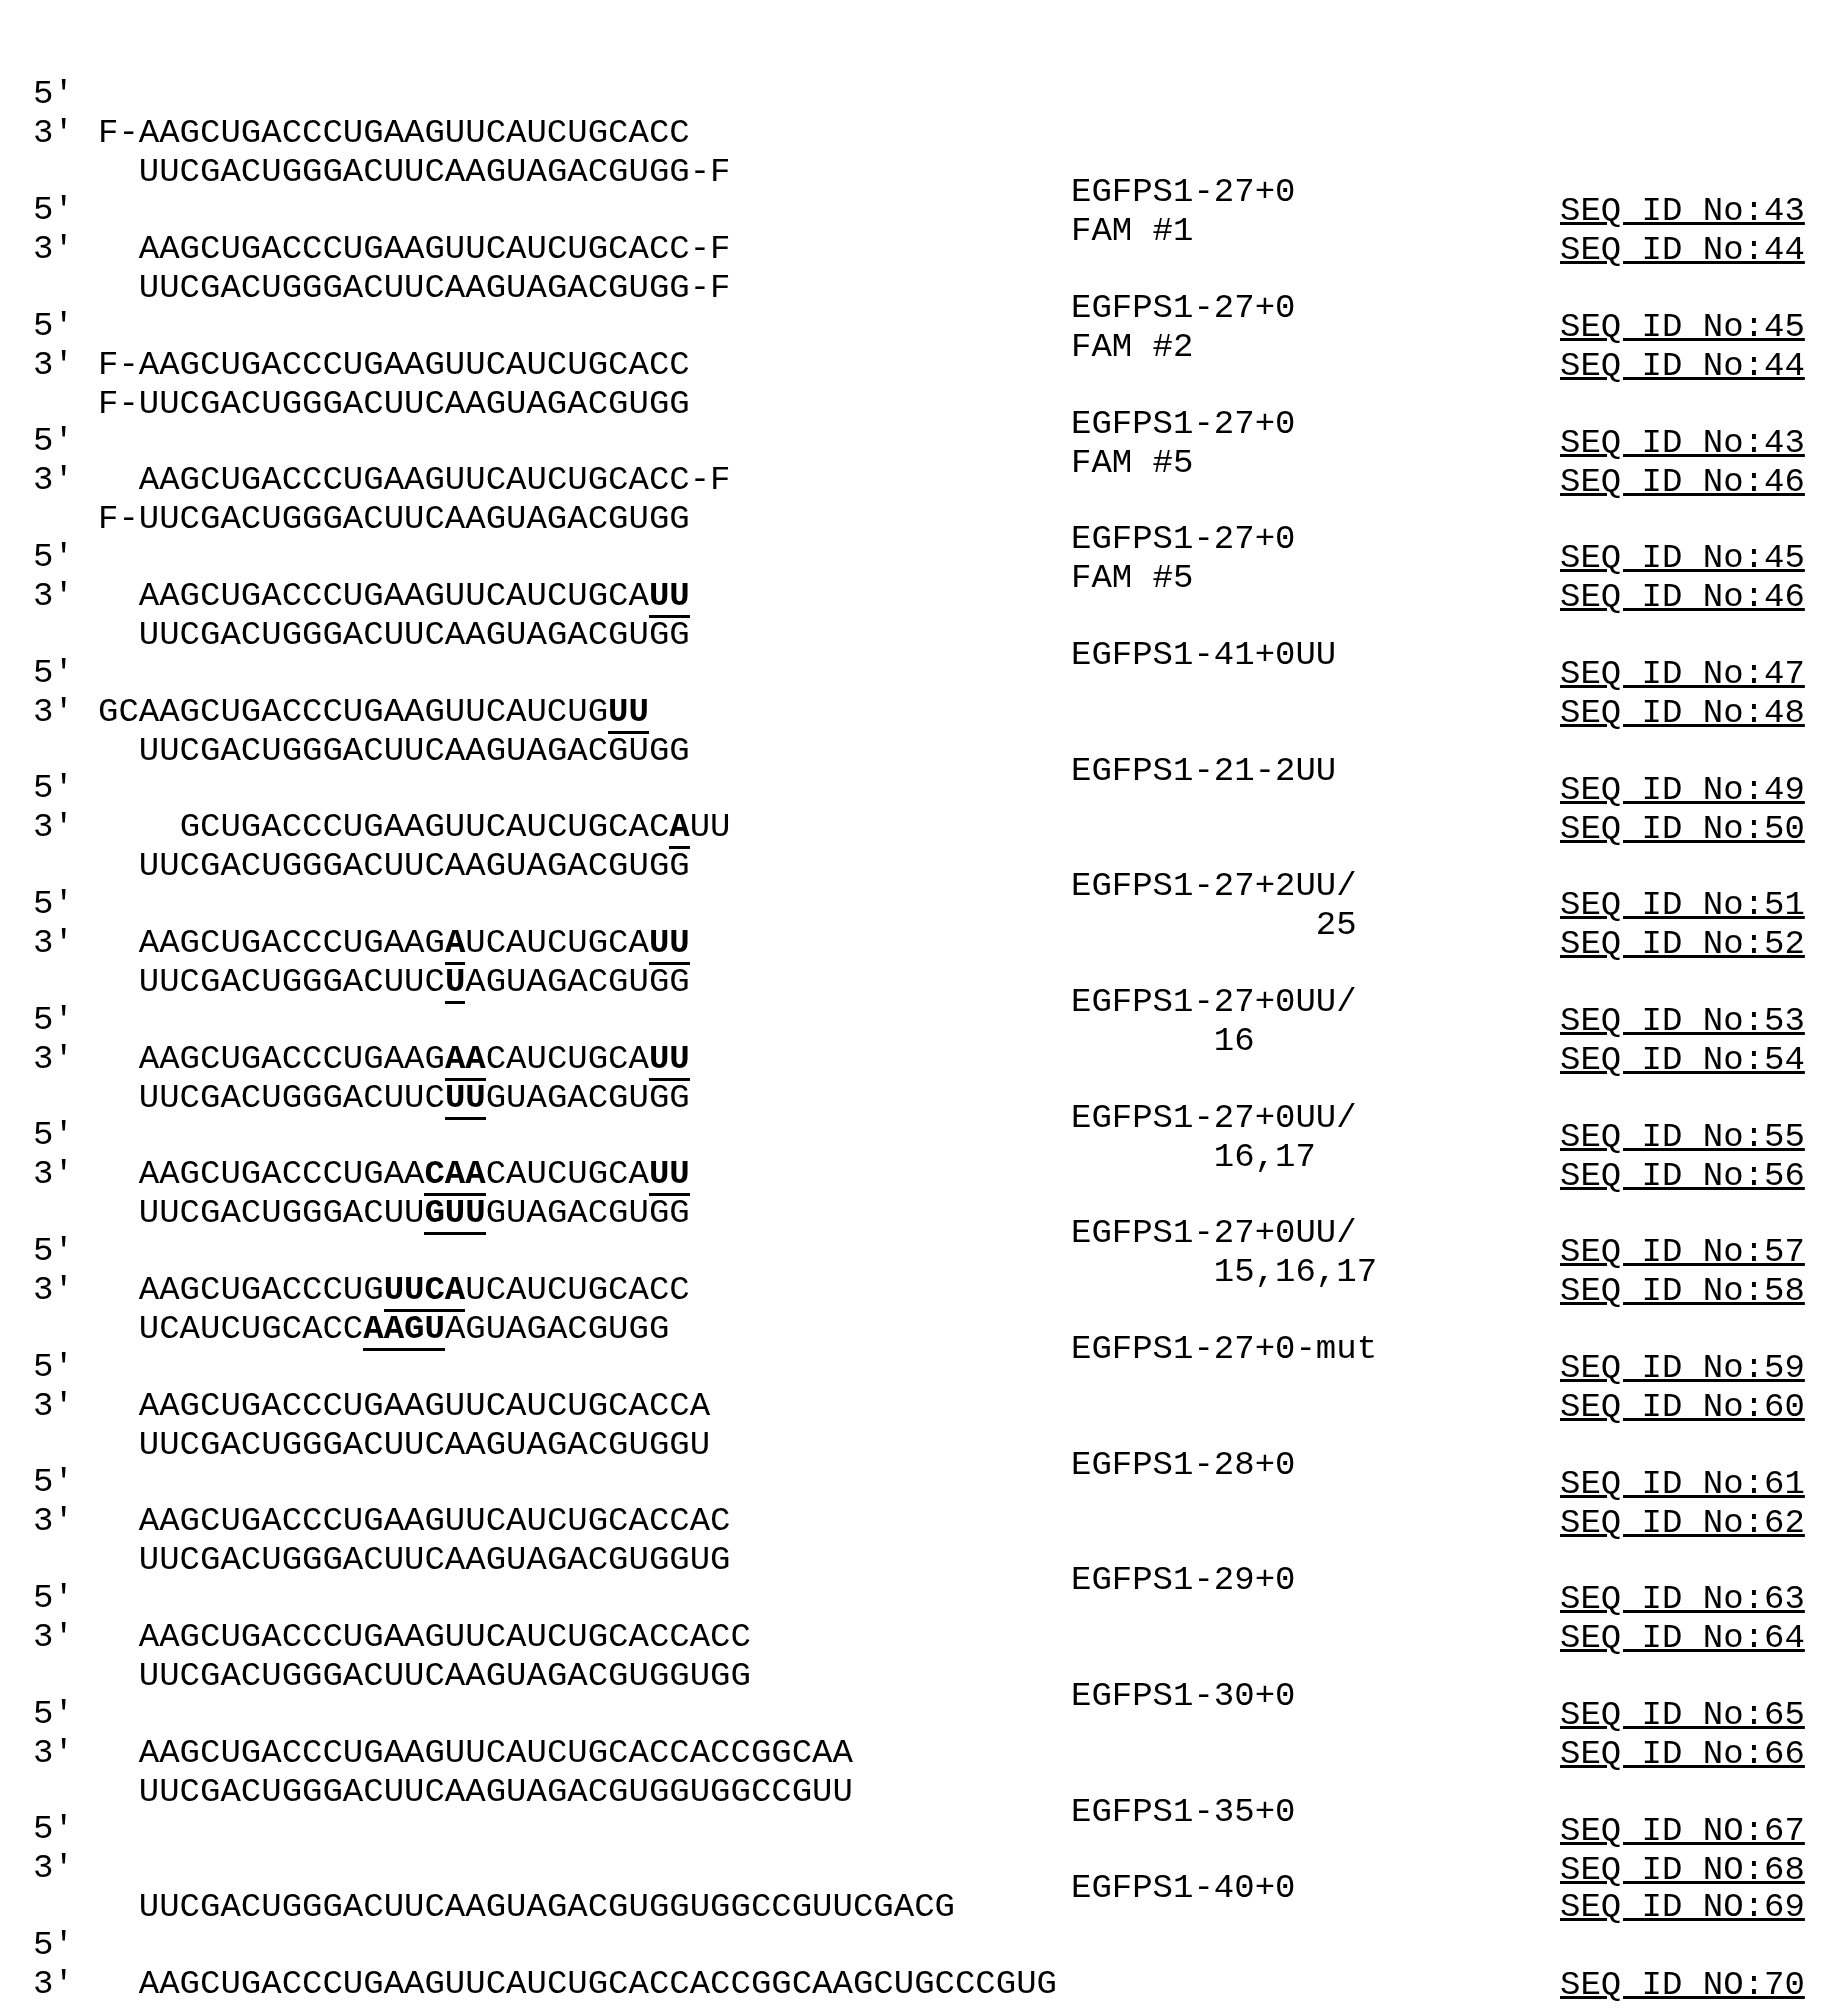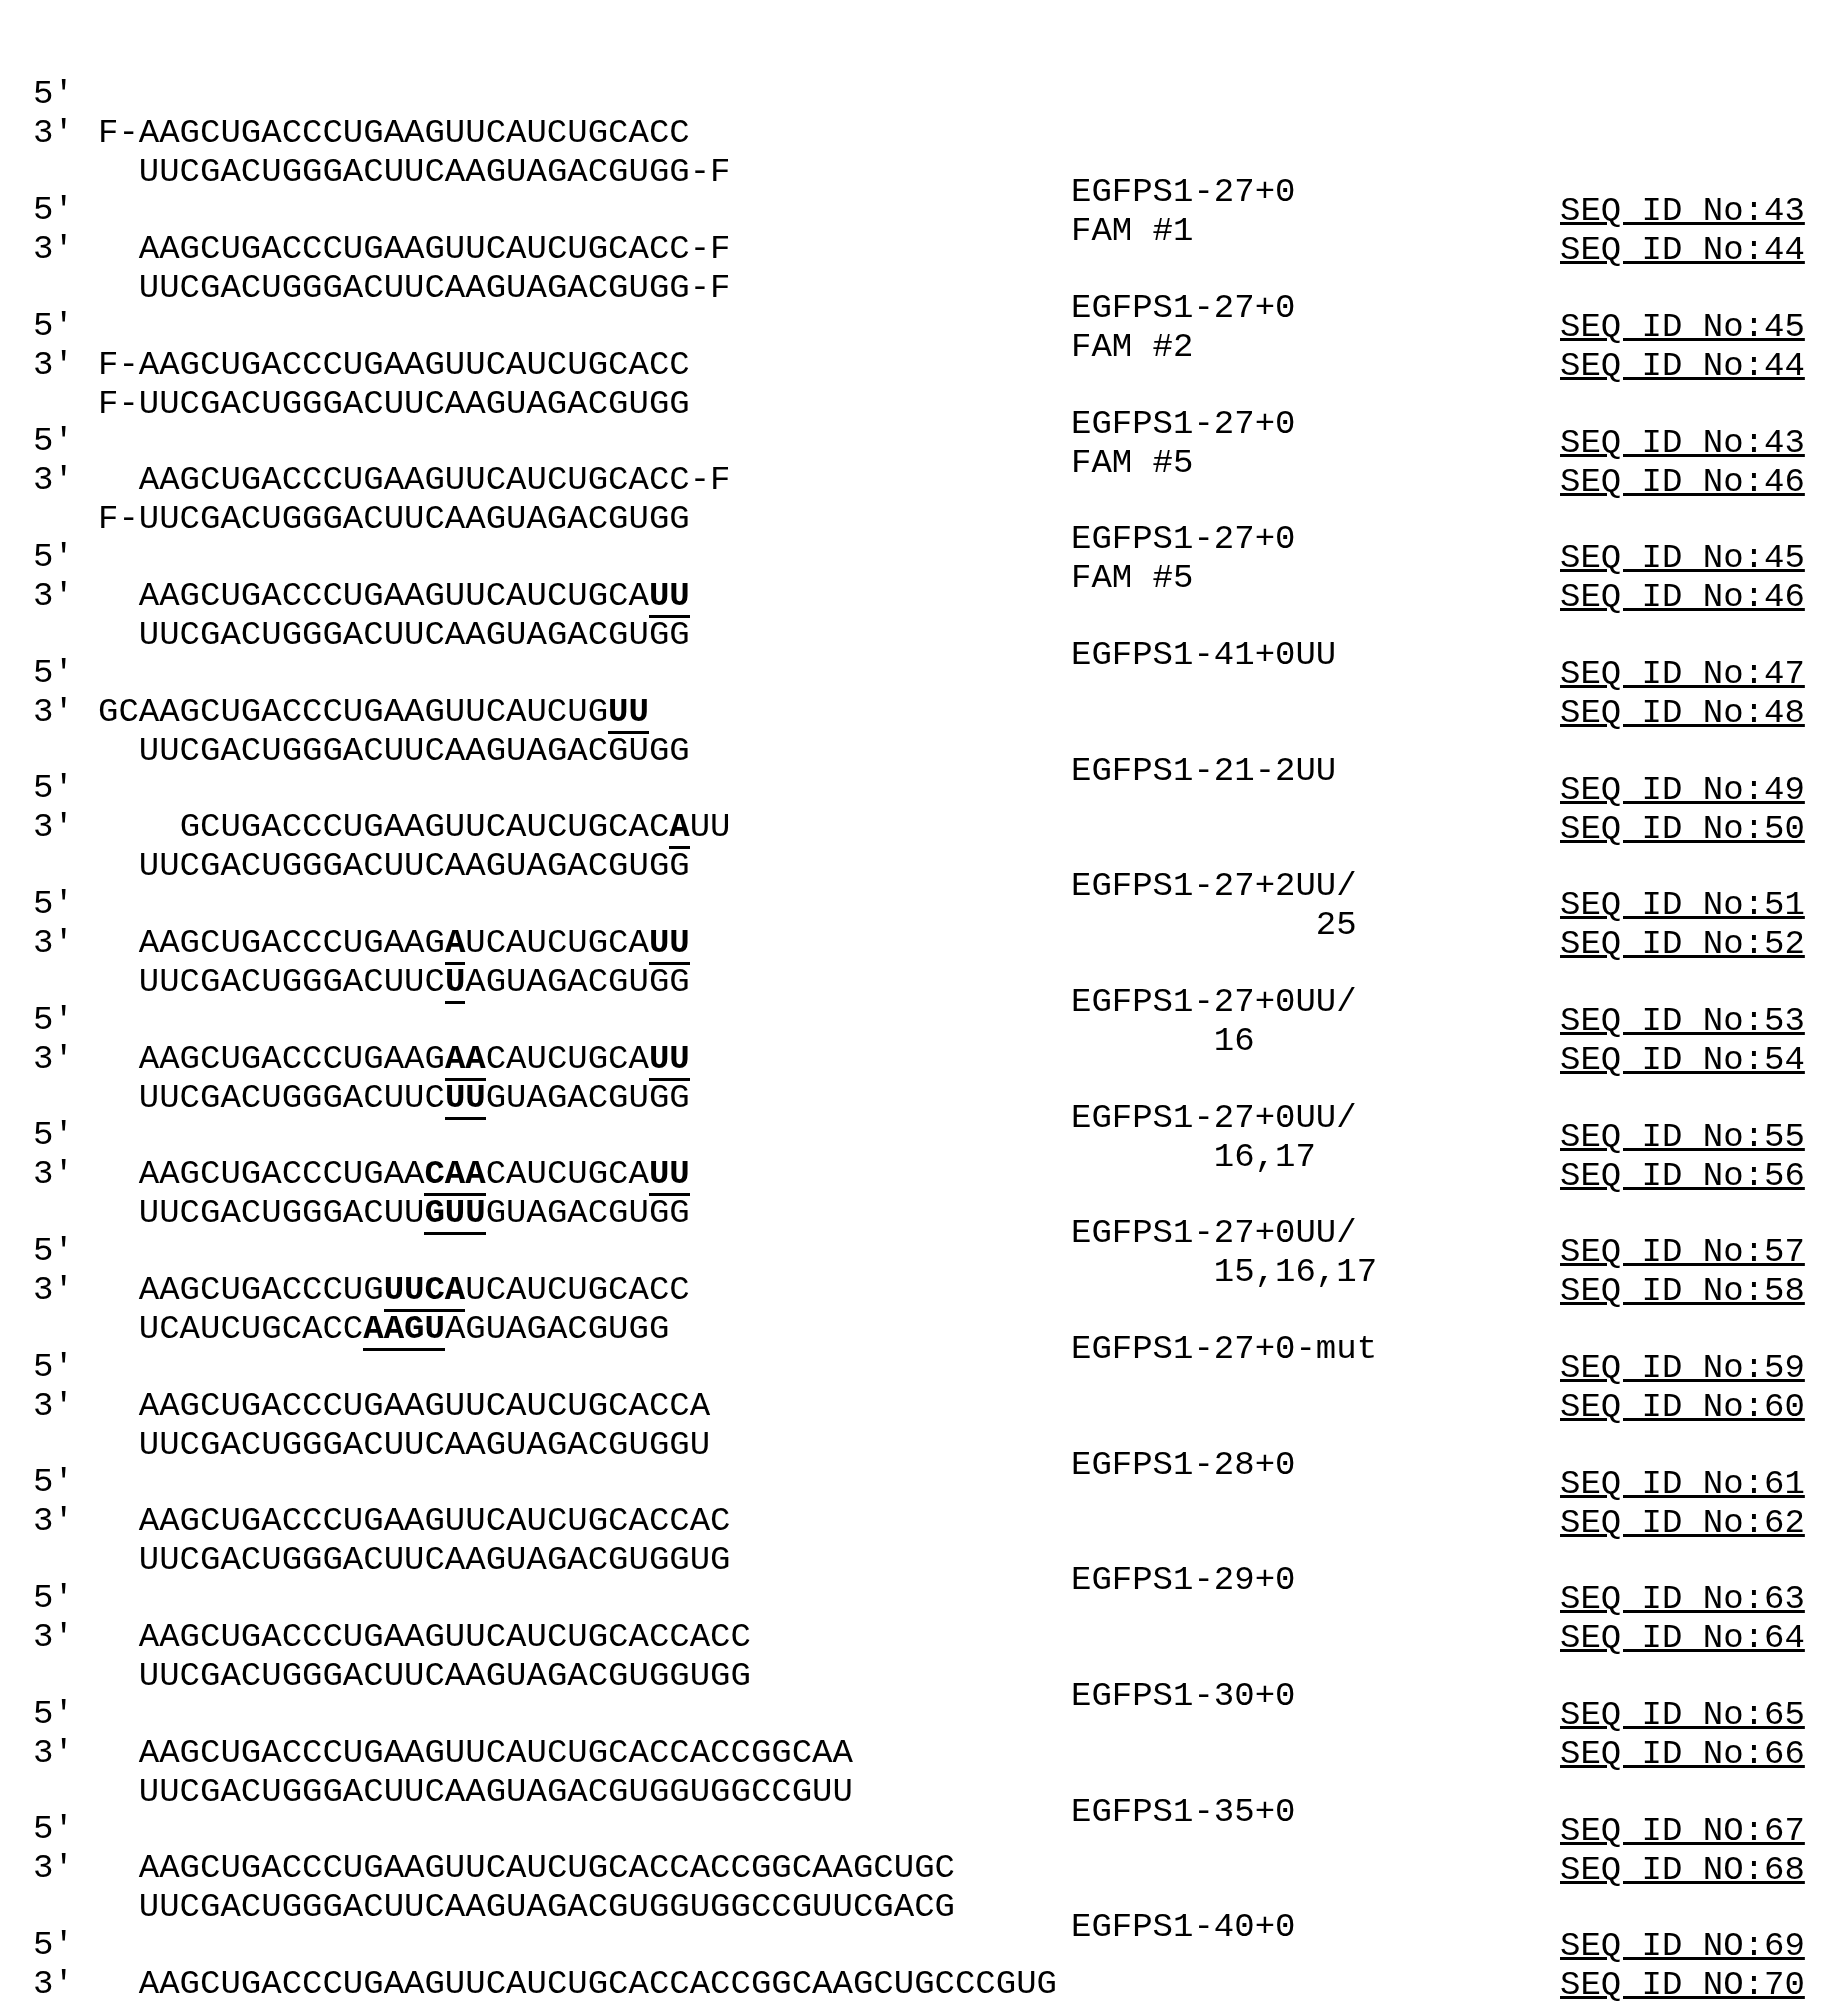--- a/index.html
+++ b/index.html
@@ -248,21 +248,20 @@
       <span class="lab">3'</span>
       <span class="seq">  <span>UUCGACUGGGACUUCAAGUAGACGUGGUGGCCGUU</span></span>
       <span class="nm"></span>
       <span class="sid">SEQ ID NO:68</span>
     </div>
   </div>
 
   <div class="block" style="top: 1771px;">
     <div class="line l5">
       <span class="lab">5'</span>
-      <span class="seq">  <span>AAGCUGACCCUGAAGUUCAUCUGCACCACCGGCAAGCUGC</span></span>
       <span class="nm">EGFPS1-40+0</span>
       <span class="sid">SEQ ID NO:69</span>
     </div>
     <div class="line l3">
       <span class="lab">3'</span>
       <span class="seq">  <span>UUCGACUGGGACUUCAAGUAGACGUGGUGGCCGUUCGACG</span></span>
       <span class="nm"></span>
       <span class="sid">SEQ ID NO:70</span>
     </div>
   </div>

